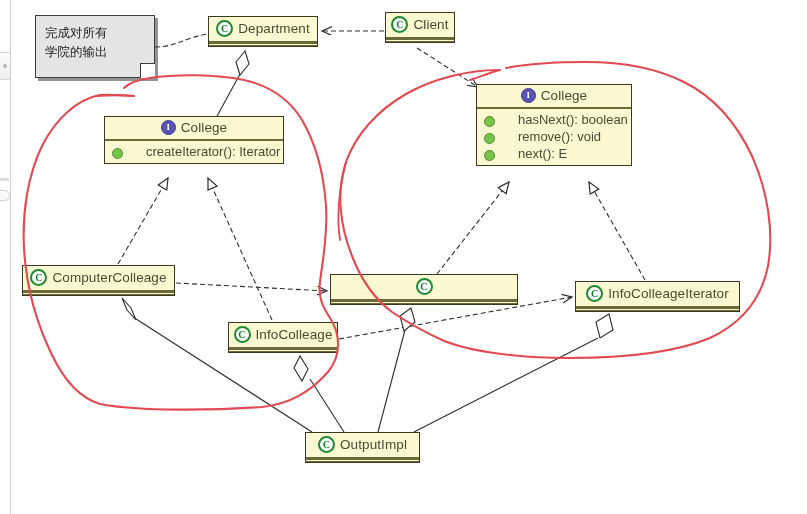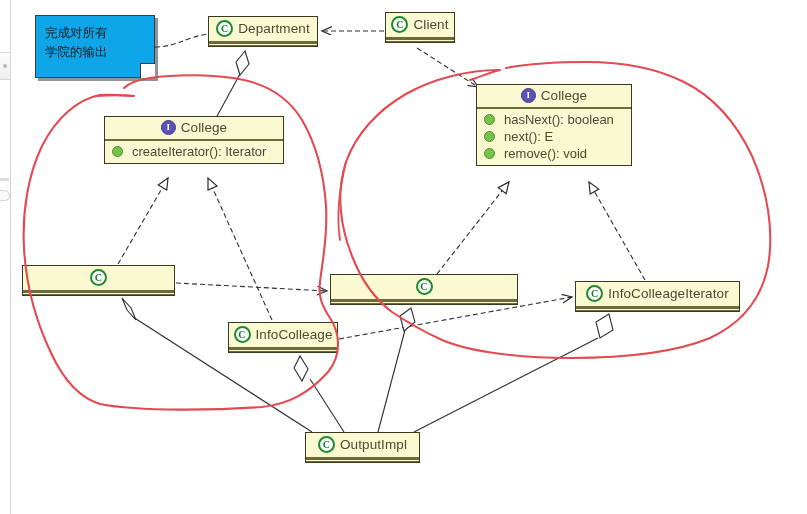--- a/index.html
+++ b/index.html
@@ -29,21 +29,21 @@
     font-size:13.5px;
     white-space:nowrap;
     letter-spacing:0.1px;
   }
   .uml .sep{
     height:0;border-top:1px solid #6d6a3a;border-bottom:1px solid #6d6a3a;
     margin:0;background:#fbf9d2;height:2px;box-sizing:border-box;
   }
   .uml .members{padding:2px 0 3px 0;}
   .uml .member{
-    display:flex;align-items:center;gap:9px;
+    display:flex;align-items:flex-end;gap:23px;
     padding:1px 8px 1px 7px;
     color:#4a4a32;font-size:13px;white-space:nowrap;
   }
   .uml .footrule{
     border-top:1px solid #6d6a3a;
     border-bottom:1px solid #6d6a3a;
     height:3px;box-sizing:border-box;background:#fbf9d2;
   }
 
   
@@ -57,21 +57,21 @@
   .ic-iface{background:#5b52b5;color:#ffffff;border:1px solid #433b96;font-size:9px;
             font-family:"Liberation Serif","DejaVu Serif",serif;}
   .ic-method{
     width:9px;height:9px;border-radius:50%;
     background:#77c24a;border:1px solid #4f8f2a;flex:0 0 auto;display:inline-block;
   }
 
   
   #note{
     position:absolute;z-index:4;
-    background:#0ea5e9;border:1px solid #3c3c3c;
+    background:#e5e5e5;border:1px solid #3c3c3c;
     box-shadow:3px 3px 0 rgba(60,60,60,0.55);
     box-sizing:border-box;
   }
   #note .note-text{
     padding:7px 9px;
     font-size:12.5px;line-height:1.55;color:#1a1a1a;
     font-family:"DejaVu Sans","Liberation Sans",sans-serif;
     white-space:pre-line;
   }
   #note .fold{
@@ -203,32 +203,33 @@
       <span>College</span>
     </div>
     <div class="sep"></div>
     <div class="members">
       <div class="member">
         <span class="ic-method"></span>
         <span>hasNext(): boolean</span>
       </div>
       <div class="member">
         <span class="ic-method"></span>
-        <span>next(): E</span>
+        <span>remove(): void</span>
       </div>
       <div class="member">
         <span class="ic-method"></span>
-        <span>remove(): void</span>
+        <span>next(): E</span>
       </div>
     </div>
   </div>
 
   <div class="uml" style="left:22px;top:265px;width:153px;">
     <div class="title">
       <span class="ic ic-class">C</span>
+      <span>ComputerColleage</span>
     </div>
     <div class="sep"></div>
     <div class="footrule"></div>
   </div>
 
   <div class="uml" style="left:228px;top:322px;width:110px;">
     <div class="title">
       <span class="ic ic-class">C</span>
       <span>InfoColleage</span>
     </div>

